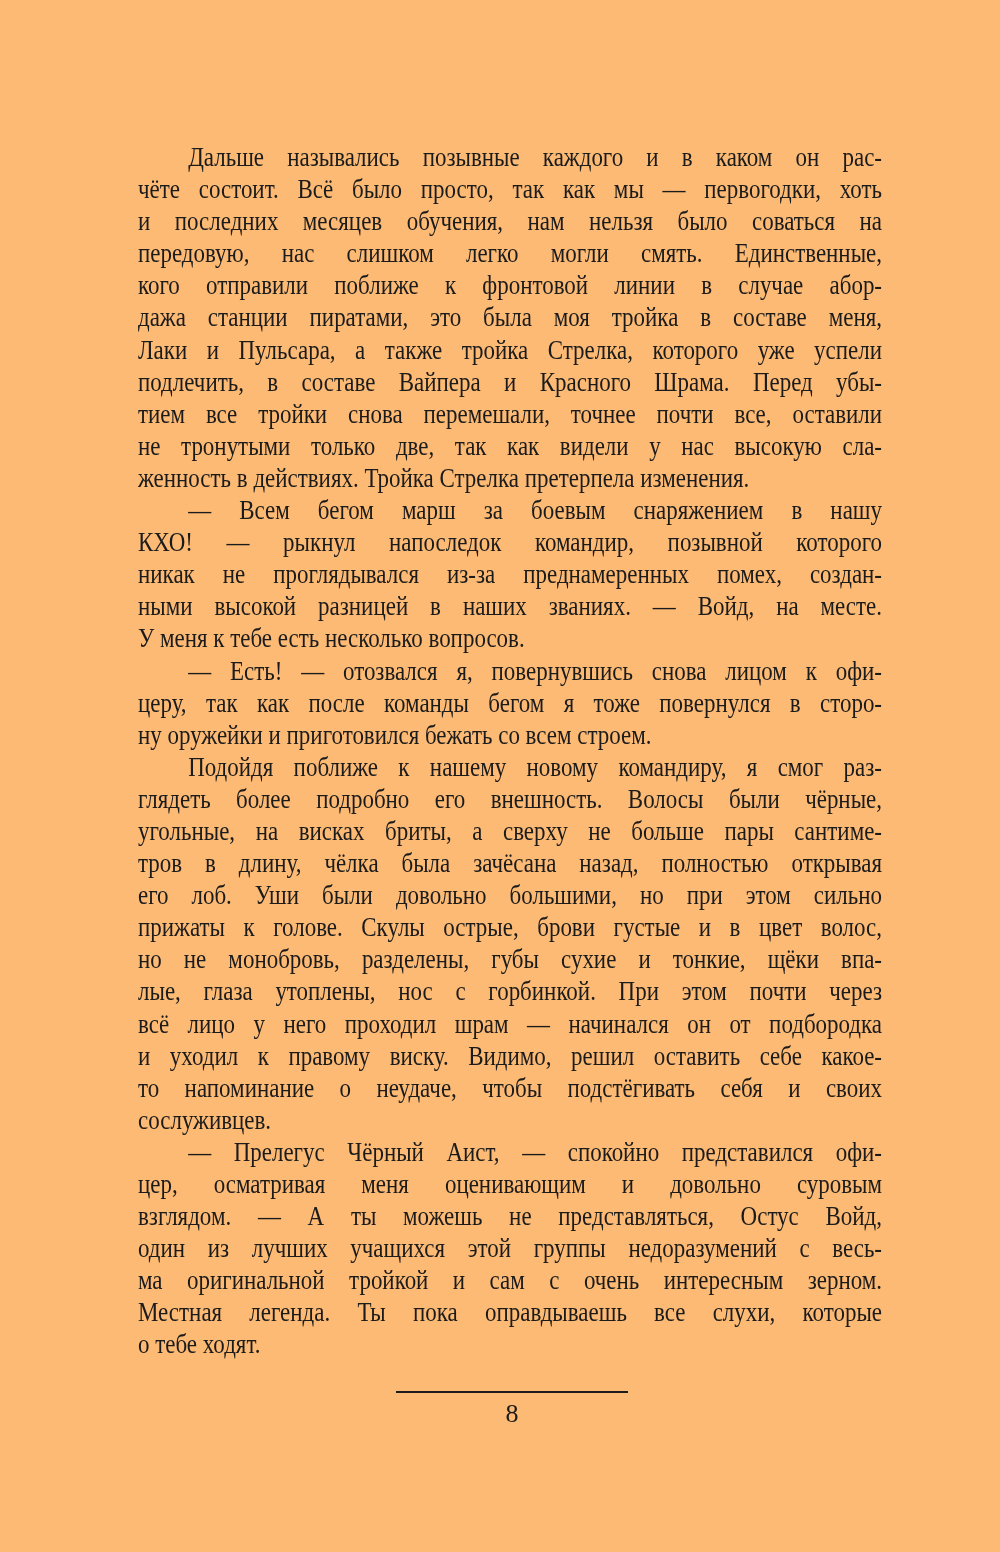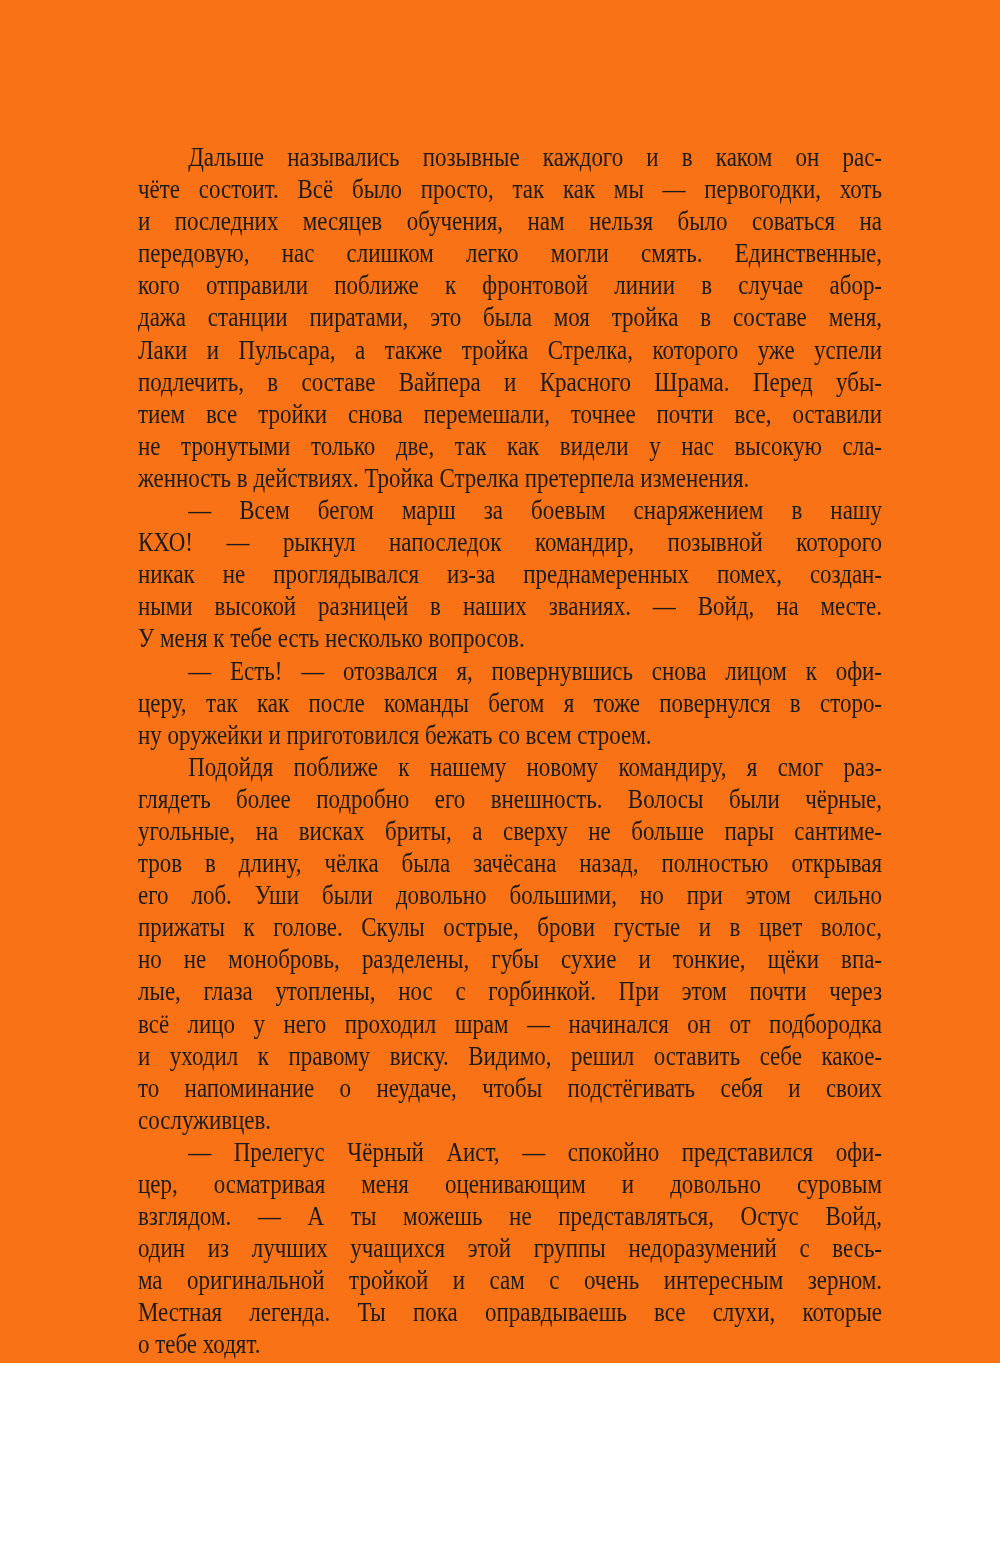--- a/index.html
+++ b/index.html
@@ -3,22 +3,22 @@
 <meta charset="utf-8">
 <style>
   html, body {
     margin: 0;
     padding: 0;
     background: #ffffff;
   }
   .page {
     position: relative;
     width: 1000px;
-    height: 1363px;
-    background: #f97316;
+    height: 1552px;
+    background: #fdba74;
     overflow: hidden;
     font-family: "Liberation Serif", "DejaVu Serif", serif;
   }
   
   .text-block {
     position: absolute;
     left: 138px;
     top: 141px;
     width: 875px;
     transform: scaleX(0.8503);

